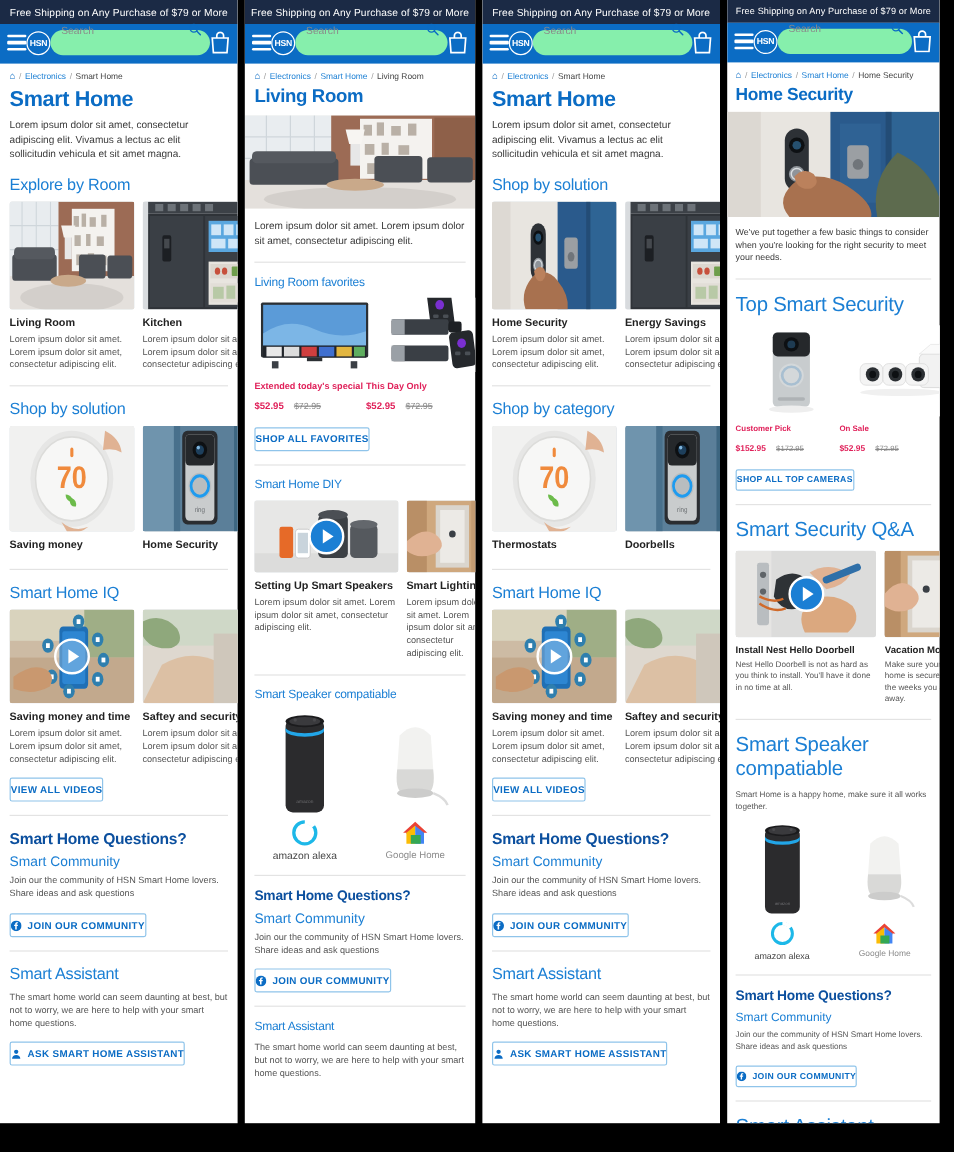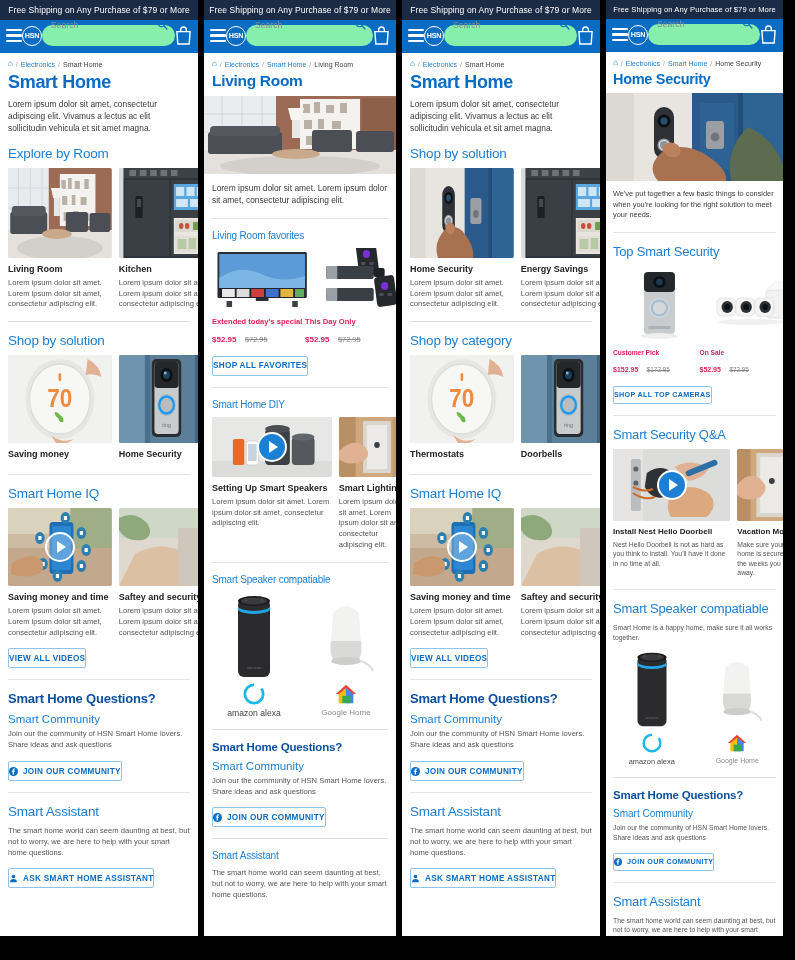--- a/index.html
+++ b/index.html
@@ -85,21 +85,21 @@
   .p4 h1.page-title { font-size:14.5px; }
 
   p.intro { font-size: 8.4px; line-height: 1.42; color:#3a3a3a; margin-bottom: 11px; }
   .p4 p.intro { font-size: 7.4px; }
 
   h2.sec {
     color:#1b7fd4; font-size: 13.5px; font-weight: normal;
     margin: 3px 0 7px; letter-spacing:-.2px;
   }
   .p2 h2.sec { font-size:10px; }
-  .p4 h2.sec { font-size:13px; }
+  .p4 h2.sec { font-size:17px; }
   h2.sec.bold { font-weight:bold; color:#0b4f9e; font-size:13px; }
   .p2 h2.sec.bold, .p4 h2.sec.bold { font-size:11.5px; }
 
   h3.sub { color:#1b7fd4; font-size: 11.5px; font-weight:normal; margin: 4px 0 4px; }
   .p4 h3.sub { font-size:10px; }
 
   .divider { height:1px; background:#e3e3e3; margin: 11px 0 11px; }
 
   .card-row { display:flex; gap: 7px; }
   .card { flex: 0 0 auto; width: 47%; }
@@ -965,21 +965,21 @@
       <circle cx="58" cy="52" r="6.6" fill="#8f949a"></circle>
       <circle cx="58" cy="52" r="4.6" fill="none" stroke="#d9dde0" stroke-width="1.2"></circle>
       <rect x="100" y="28" width="18" height="28" rx="3" fill="#9b9fa3"></rect>
       <circle cx="109" cy="44" r="4.4" fill="#70757a"></circle>
       <path d="M60 56 q22 -6 40 6 q22 14 20 26 H52 q-14 -16 8 -32z" fill="#a8714f"></path>
       <path d="M56 54 q8 -8 16 -2 q6 8 -2 12 q-12 2 -14 -10z" fill="#bb815c"></path>
       <path d="M142 34 q26 12 35 38 v16 h-52 q-6 -32 17 -54z" fill="#5d6b4e"></path>
     </svg>
   </div>
   <div class="content">
-    <p class="intro">We've put together a few basic things to consider when you're looking for the right solution to meet your needs.</p>
+    <p class="intro">We've put together a few basic things to consider when you're looking for the right security to meet your needs.</p>
     <div class="divider"></div>
 
     <h2 class="sec">Top Smart Security</h2>
     <div class="card-row">
       <div class="card wide">
         <div class="thumb" style="height:76px;background:#fff">
           <svg class="fullimg" viewBox="0 0 90 76" preserveAspectRatio="none">
             <rect width="90" height="76" fill="#fff"></rect>
             <rect x="30" y="6" width="30" height="62" rx="4" fill="#c8ccce"></rect>
             <rect x="30" y="6" width="30" height="20" rx="4" fill="#25282b"></rect>

